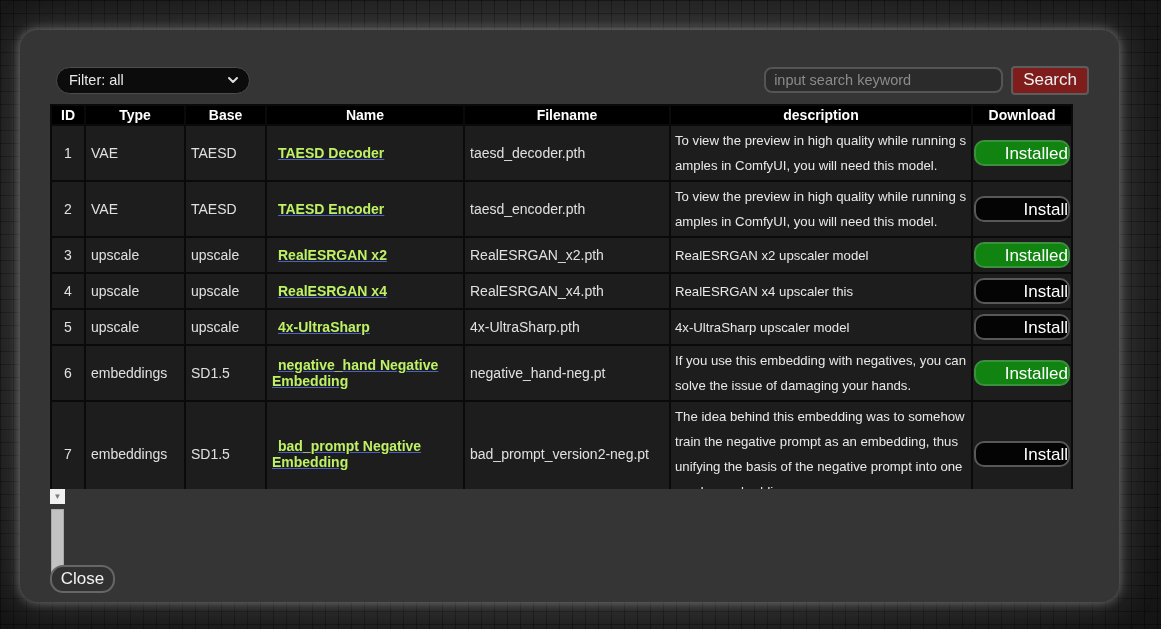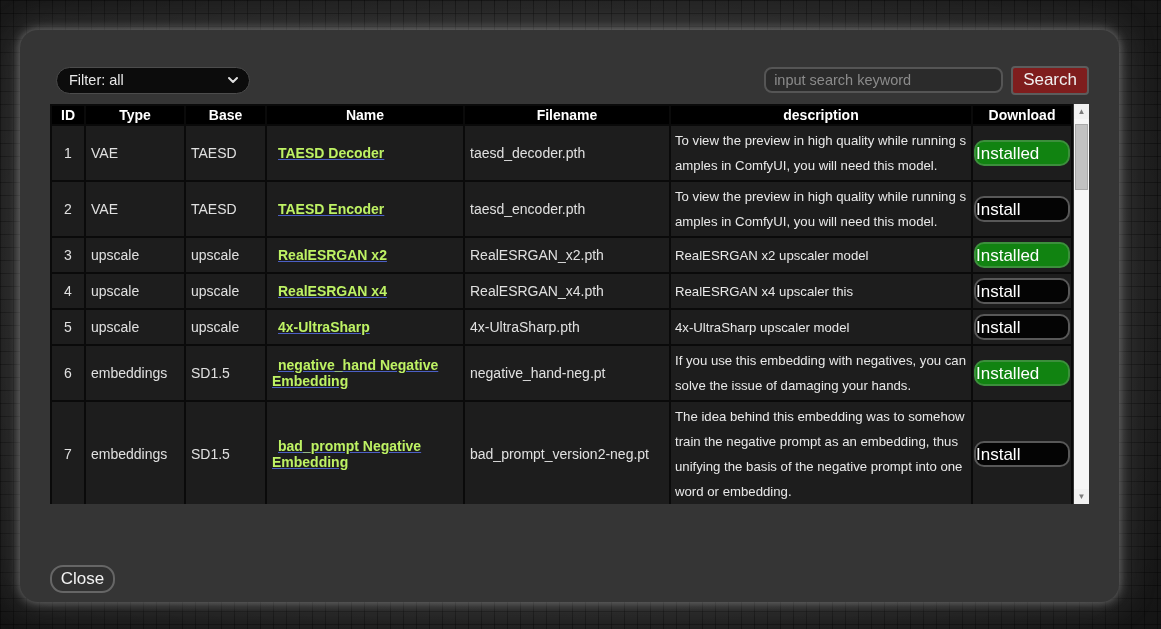--- a/index.html
+++ b/index.html
@@ -60,21 +60,21 @@
     background: #7f1d1d;
     border: 2px solid #5c5c5c;
     border-radius: 4px;
     color: #f0f0f0;
     font-size: 17px;
     font-family: "Liberation Sans", sans-serif;
     cursor: pointer;
   }
 
   
-  .table-zone { display: flex; height: 400px; }
+  .table-zone { display: flex; height: 400px; flex-direction: column; }
   .table-clip { flex: 1; overflow: hidden; }
   table.models {
     border-collapse: separate;
     border-spacing: 2px;
     background: #0a0a0a;
     table-layout: fixed;
     width: 1023px;
   }
   th {
     background: #000;
@@ -118,21 +118,21 @@
     padding: 2px 4px;
   }
   td.dl { text-align: center; padding: 4px 1px; }
   .dl-btn {
     display: inline-block;
     width: 96px; height: 26px;
     line-height: 23px;
     border-radius: 10px;
     font-size: 17px;
     color: #fff;
-    text-align: left;
+    text-align: right;
     cursor: pointer;
     font-family: "Liberation Sans", sans-serif;
   }
   .dl-btn.install { background: #040404; border: 2px solid #585858; }
   .dl-btn.installed { background: var(--installed-green, #118311); border: 2px solid #3c8f3c; }
 
   
   .scrollbar {
     width: 15px; height: 400px;
     background: #f6f6f6;

